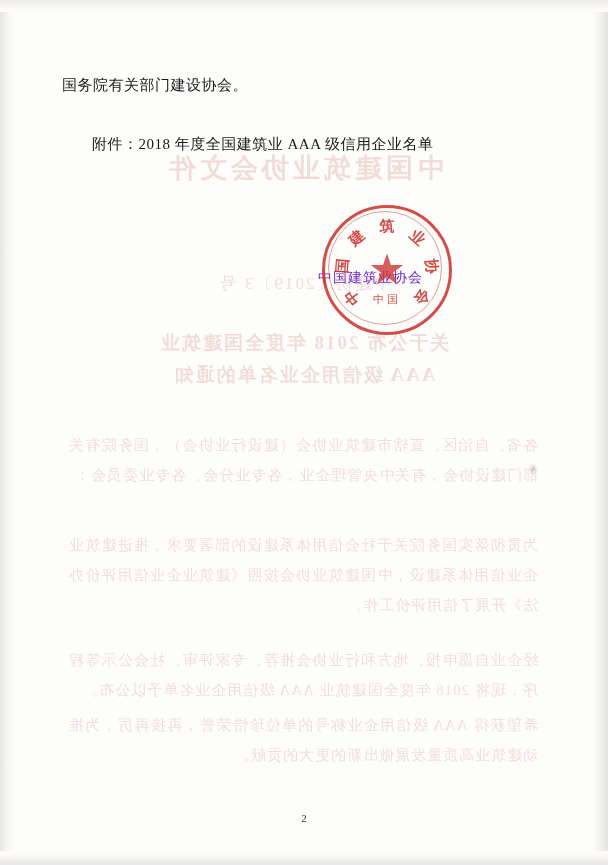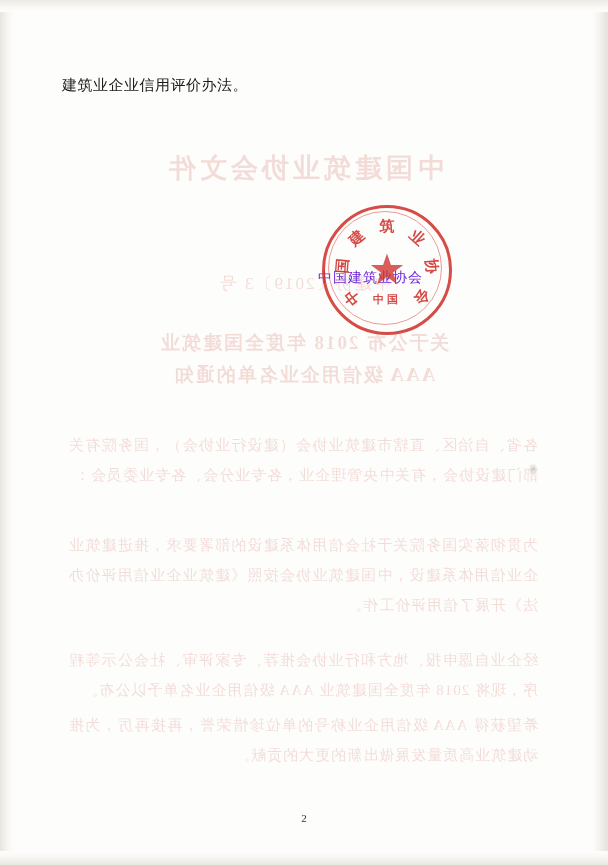--- a/index.html
+++ b/index.html
@@ -174,21 +174,21 @@
   
   #seal-bottom-text {
     position: absolute;
     left: 0;
     top: 84px;
     width: 124px;
     text-align: center;
     font-size: 11px;
     color: #cf332e;
     letter-spacing: 3px;
-    font-weight: bold;
+    font-weight: normal;
   }
 
   
   #page-number {
     position: absolute;
     left: 0;
     top: 812px;
     width: 608px;
     text-align: center;
     font-size: 11px;
@@ -216,22 +216,23 @@
     <div class="bl-sub" style="top:272px;">中建协〔2019〕3 号</div>
     <div class="bl-head" style="top:330px;">关于公布 2018 年度全国建筑业</div>
     <div class="bl-head" style="top:362px;">AAA 级信用企业名单的通知</div>
     <div class="bl-p" style="top:430px;">各省、自治区、直辖市建筑业协会（建设行业协会），国务院有关部门建设协会，有关中央管理企业，各专业分会、各专业委员会：</div>
     <div class="bl-p" style="top:530px;">为贯彻落实国务院关于社会信用体系建设的部署要求，推进建筑业企业信用体系建设，中国建筑业协会按照《建筑业企业信用评价办法》开展了信用评价工作。</div>
     <div class="bl-p" style="top:645px;">经企业自愿申报、地方和行业协会推荐、专家评审、社会公示等程序，现将 2018 年度全国建筑业 AAA 级信用企业名单予以公布。</div>
     <div class="bl-p" style="top:710px;">希望获得 AAA 级信用企业称号的单位珍惜荣誉，再接再厉，为推动建筑业高质量发展做出新的更大的贡献。</div>
   </div>
 
   <div id="content-layer">
-    <div class="body-line" id="line-continuation">建筑业企业信用评价办法。</div>
-
+    <div class="body-line" id="line-continuation">国务院有关部门建设协会。</div>
+
+    <div class="body-line" id="line-attachment">附件：2018 年度全国建筑业 AAA 级信用企业名单</div>
 
     <div id="signature-block">
       <div class="sig-line">中国建筑业协会</div>
     </div>
 
     <div id="official-seal">
       <div class="seal-inner-ring"></div>
 
       <div class="seal-char" id="seal-arc">
           <span style="left: -34.6725px; top: 27.0891px; transform: translate(-50%, -50%) rotate(-128deg);">中</span>

